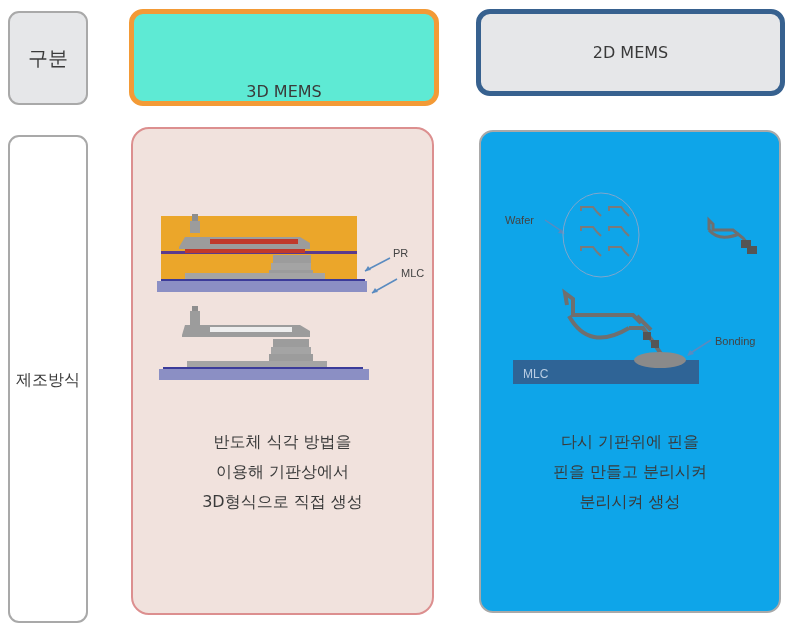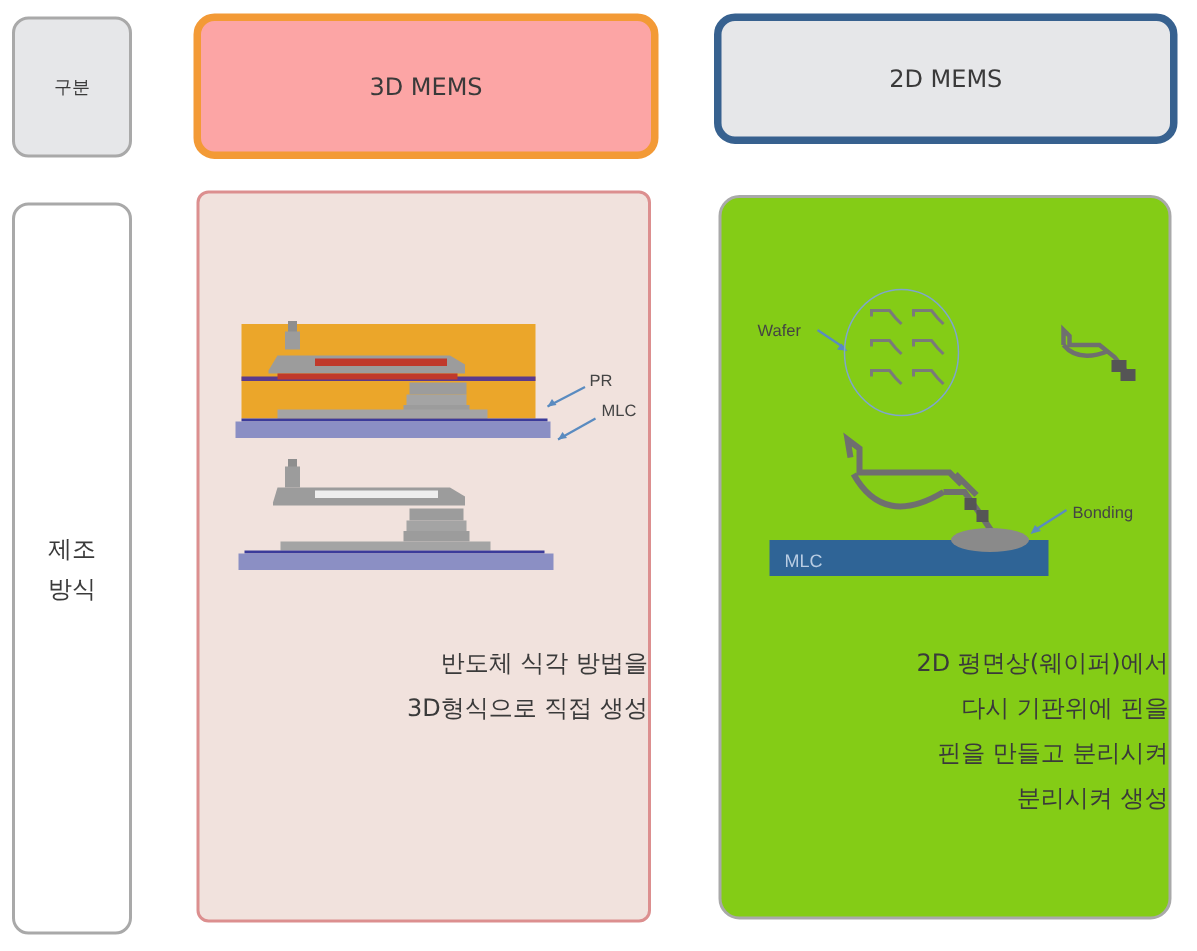--- a/index.html
+++ b/index.html
@@ -2,37 +2,37 @@
 <html><head>
 <meta charset="utf-8">
 <style>
   html, body { margin: 0; padding: 0; background: #ffffff; }
   body { width: 798px; height: 634px; position: relative; overflow: hidden;
          font-family: "DejaVu Sans", "Liberation Sans", sans-serif; color: #3a3a3a; }
   .box { position: absolute; box-sizing: border-box; display: flex;
          align-items: center; justify-content: center; text-align: center; }
   .hdr-label { left: 8px; top: 11px; width: 80px; height: 94px;
                background: #e6e7e9; border: 2px solid #a9a9a9; border-radius: 11px;
-               font-size: 12px; }
+               font-size: 20px; }
   .hdr-3d { left: 129px; top: 9px; width: 310px; height: 97px;
-            background: #fca5a5; border: 5px solid #f39a36; border-radius: 14px;
-            font-size: 16px; }
+            background: #5eead4; border: 5px solid #f39a36; border-radius: 14px;
+            font-size: 16px; align-items: flex-end; }
   .hdr-2d { left: 476px; top: 9px; width: 309px; height: 87px;
             background: #e6e7e9; border: 5px solid #37618f; border-radius: 14px;
             font-size: 16px; }
   .row-label { left: 8px; top: 135px; width: 80px; height: 488px;
                background: #ffffff; border: 2px solid #a9a9a9; border-radius: 11px;
-               font-size: 16px; line-height: 27px; flex-direction: column; }
+               font-size: 16px; line-height: 27px; }
   .card-3d { left: 131px; top: 127px; width: 303px; height: 488px;
-             background: #f1e2dd; border: 2px solid #dc8f8f; border-radius: 8px; }
+             background: #f1e2dd; border: 2px solid #dc8f8f; border-radius: 18px; }
   .card-2d { left: 479px; top: 130px; width: 302px; height: 483px;
-             background: #84cc16; border: 2px solid #a9a9a9; border-radius: 14px; }
+             background: #0ea5e9; border: 2px solid #a9a9a9; border-radius: 14px; }
   .desc { position: absolute; left: 0; right: 0; text-align: center;
           font-size: 16px; line-height: 30px; color: #3a3a3a; }
-  .desc span { display: block; text-align: right; }
+  .desc span { display: block; }
   .figure { position: absolute; }
   .fig-label { font-family: "Liberation Sans", sans-serif; font-size: 11px; fill: #444; }
 </style>
 </head>
 <body>
 
 <div class="box hdr-label">
   <span>구분</span>
 </div>
 <div class="box hdr-3d">
@@ -83,20 +83,21 @@
     <rect x="118" y="128" width="36" height="8" fill="#9c9c9c"></rect>
     <rect x="116" y="136" width="40" height="7" fill="#a4a4a4"></rect>
     <rect x="114" y="143" width="44" height="7" fill="#9c9c9c"></rect>
     <rect x="32" y="150" width="140" height="6" fill="#a4a4a4"></rect>
     <rect x="8" y="156" width="200" height="2" fill="#3b3b9a"></rect>
     <rect x="4" y="158" width="210" height="11" fill="#8b8fc4"></rect>
   </svg>
 
   <div class="desc" style="top:298px;">
     <span>반도체 식각 방법을</span>
+    <span>이용해 기판상에서</span>
     <span>3D형식으로 직접 생성</span>
   </div>
 </div>
 
 <div class="box card-2d" style="display:block;">
   <svg class="figure" style="left:14px; top:58px;" width="280" height="210" viewBox="0 0 280 210">
 
     <text class="fig-label" x="10" y="34">Wafer</text>
     <line x1="50" y1="30" x2="68" y2="42" stroke="#5a8bc0" stroke-width="1.5"></line>
     <path d="M 70 44 l -7 -1 l 3 -4 z" fill="#5a8bc0"></path>
@@ -132,18 +133,17 @@
     <text x="28" y="188" font-size="12" fill="#b9cde3" font-family="Liberation Sans, sans-serif">MLC</text>
 
     <ellipse cx="165" cy="170" rx="26" ry="8" fill="#8a8a8a"></ellipse>
 
     <line x1="216" y1="150" x2="194" y2="164" stroke="#5a8bc0" stroke-width="1.5"></line>
     <path d="M 192 166 l 3 -6 l 4 4 z" fill="#5a8bc0"></path>
     <text class="fig-label" x="220" y="155">Bonding</text>
   </svg>
 
   <div class="desc" style="top:295px;">
-    <span>2D 평면상(웨이퍼)에서</span>
     <span>다시 기판위에 핀을</span>
     <span>핀을 만들고 분리시켜</span>
     <span>분리시켜 생성</span>
   </div>
 </div>
 
 </body></html>

